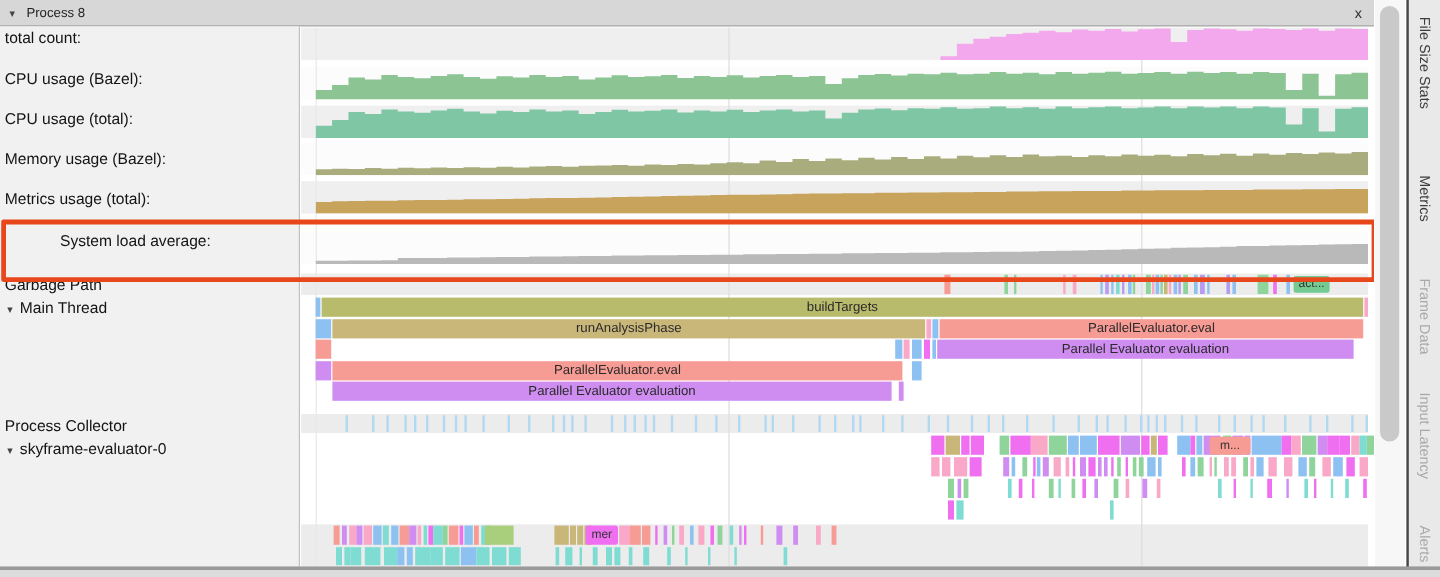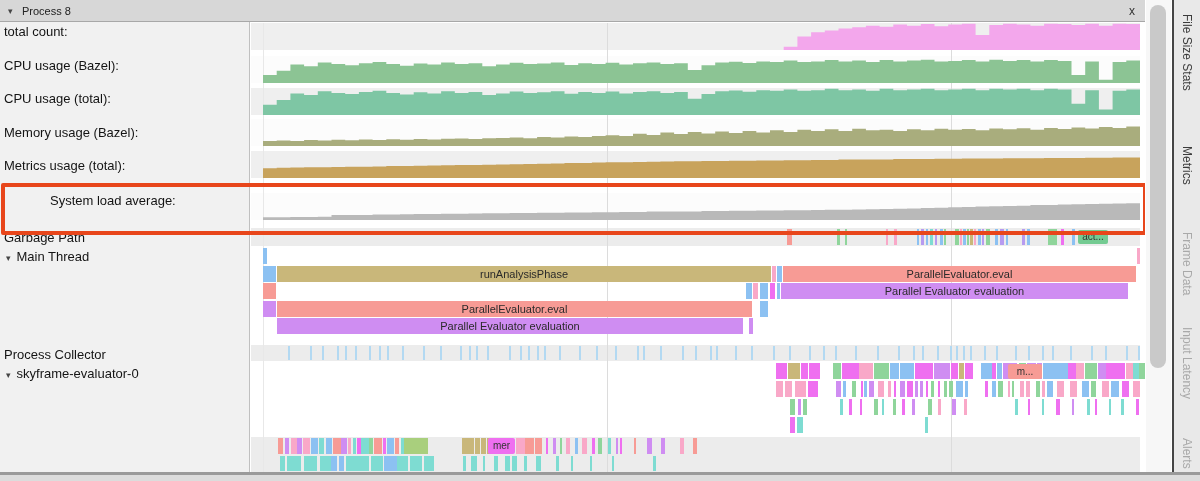--- a/index.html
+++ b/index.html
@@ -107,20 +107,21 @@
       <div class="seg" style="left: 995px; top: 229px; width: 3px; height: 16px; background: rgb(140, 193, 242); line-height: 16px;"></div>
       <div class="seg" style="left: 1000px; top: 229px; width: 4px; height: 16px; background: rgb(183, 155, 240); line-height: 16px;"></div>
       <div class="seg" style="left: 1006px; top: 229px; width: 2px; height: 16px; background: rgb(140, 193, 242); line-height: 16px;"></div>
       <div class="seg" style="left: 1022px; top: 229px; width: 3px; height: 16px; background: rgb(183, 155, 240); line-height: 16px;"></div>
       <div class="seg" style="left: 1027px; top: 229px; width: 3px; height: 16px; background: rgb(140, 193, 242); line-height: 16px;"></div>
       <div class="seg" style="left: 1048px; top: 229px; width: 9px; height: 16px; background: rgb(143, 213, 155); line-height: 16px;"></div>
       <div class="seg" style="left: 1061px; top: 229px; width: 3px; height: 16px; background: rgb(239, 111, 240); line-height: 16px;"></div>
       <div class="seg" style="left: 1072px; top: 229px; width: 3px; height: 16px; background: rgb(140, 193, 242); line-height: 16px;"></div>
       <div class="seg badge" style="left: 1078px; top: 230px; width: 30px; height: 14px; background: rgb(116, 203, 146); line-height: 14px;">act...</div>
       <div class="seg" style="left: 263px; top: 248px; width: 4px; height: 16px; background: rgb(140, 193, 242); line-height: 16px;"></div>
+      <div class="seg" style="left: 268px; top: 248px; width: 868px; height: 16px; background: rgb(183, 187, 107); line-height: 16px;">buildTargets</div>
       <div class="seg" style="left: 1137px; top: 248px; width: 3px; height: 16px; background: rgb(249, 168, 200); line-height: 16px;"></div>
       <div class="seg" style="left: 263px; top: 266px; width: 13px; height: 16px; background: rgb(140, 193, 242); line-height: 16px;"></div>
       <div class="seg" style="left: 277px; top: 266px; width: 494px; height: 16px; background: rgb(201, 183, 122); line-height: 16px;">runAnalysisPhase</div>
       <div class="seg" style="left: 772px; top: 266px; width: 4px; height: 16px; background: rgb(249, 168, 200); line-height: 16px;"></div>
       <div class="seg" style="left: 777px; top: 266px; width: 5px; height: 16px; background: rgb(140, 193, 242); line-height: 16px;"></div>
       <div class="seg" style="left: 783px; top: 266px; width: 353px; height: 16px; background: rgb(247, 155, 149); line-height: 16px;">ParallelEvaluator.eval</div>
       <div class="seg" style="left: 263px; top: 283px; width: 13px; height: 16px; background: rgb(247, 155, 149); line-height: 16px;"></div>
       <div class="seg" style="left: 746px; top: 283px; width: 6px; height: 16px; background: rgb(140, 193, 242); line-height: 16px;"></div>
       <div class="seg" style="left: 753px; top: 283px; width: 5px; height: 16px; background: rgb(249, 168, 200); line-height: 16px;"></div>
       <div class="seg" style="left: 760px; top: 283px; width: 8px; height: 16px; background: rgb(140, 193, 242); line-height: 16px;"></div>

